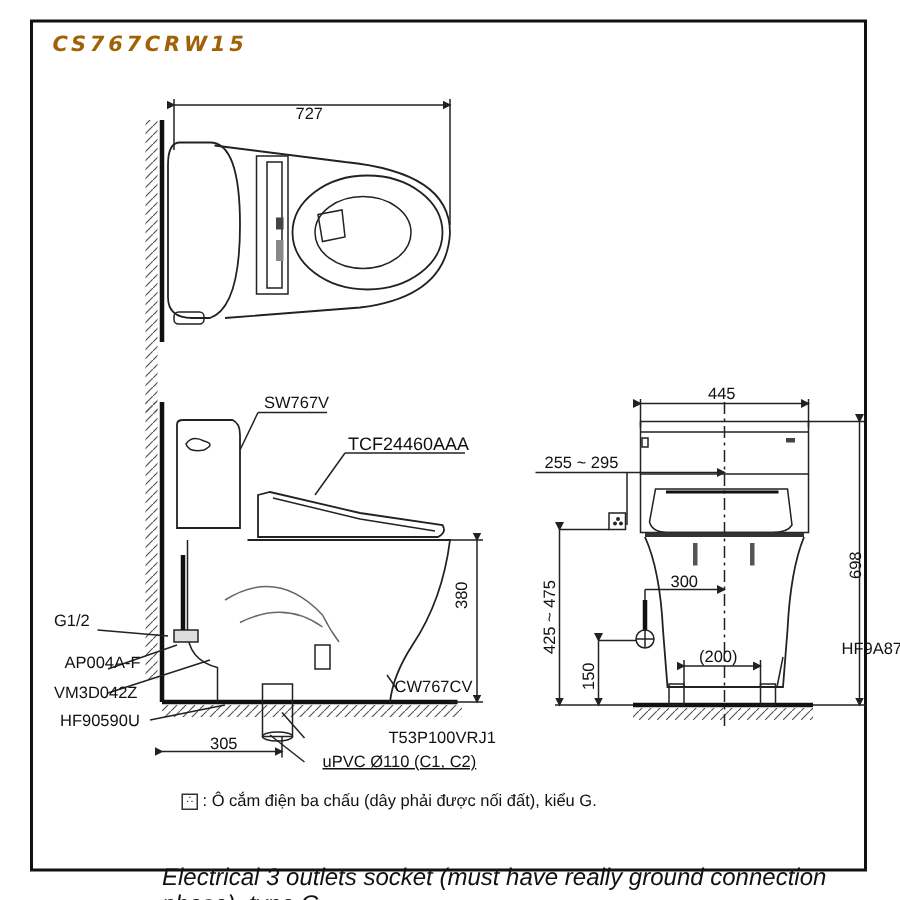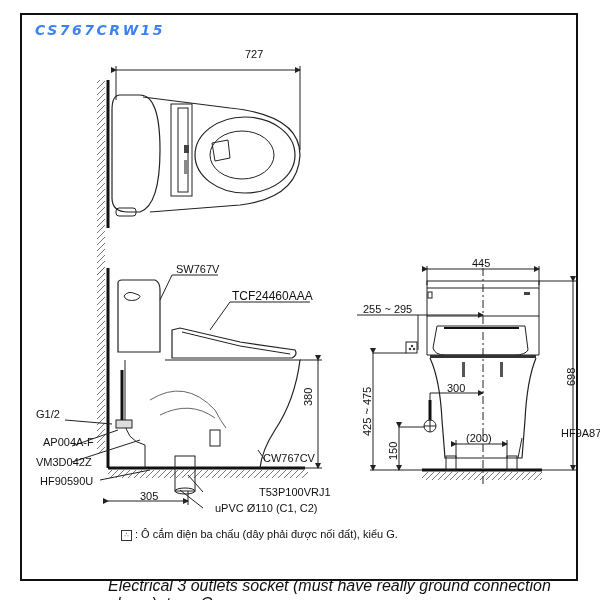--- a/index.html
+++ b/index.html
@@ -1,18 +1,18 @@
 <!DOCTYPE html>
 <html><head>
 <meta charset="utf-8">
 <style>
   html,body{margin:0;padding:0;background:#ffffff;}
   body{width:600px;height:600px;position:relative;overflow:hidden;font-family:"Liberation Sans",sans-serif;}
   .frame{position:absolute;left:20px;top:13px;width:558px;height:568px;border:2px solid #111;box-sizing:border-box;}
-  .title{position:absolute;left:35px;top:22px;font-family:"DejaVu Sans",sans-serif;font-weight:bold;font-style:italic;font-size:14px;letter-spacing:2.5px;color:#3b82f6;}
+  .title{position:absolute;left:35px;top:22px;font-family:"DejaVu Sans",sans-serif;font-weight:bold;font-style:italic;font-size:14px;letter-spacing:2.5px;color:#a16207;}
   svg{position:absolute;left:0;top:0;}
   .lbl{position:absolute;font-size:11px;color:#111;white-space:nowrap;line-height:12px;}
   .note1{position:absolute;left:121px;top:528px;font-size:11px;color:#111;}
   .note2{position:absolute;left:108px;top:543px;font-size:16px;font-style:italic;color:#111;margin-top:34px;}
   .sock{display:inline-block;width:9px;height:9px;border:1px solid #333;font-size:7px;line-height:7px;text-align:center;vertical-align:middle;margin-right:3px;}
 </style>
 </head>
 <body>
 
 <div class="frame"></div>
@@ -156,31 +156,31 @@
     <line x1="507" y1="440" x2="507" y2="458"></line>
 
     <line x1="522" y1="438" x2="518" y2="458"></line>
 
     <line x1="573" y1="281" x2="573" y2="470" marker-start="url(#arr)" marker-end="url(#arr)"></line>
     <line x1="539" y1="281" x2="577" y2="281"></line>
     <line x1="542" y1="470" x2="577" y2="470"></line>
   </g>
 </svg>
 
-<div class="lbl" style="left:197px;top:48px;margin-left:48px;">727</div>
+<div class="lbl" style="left:197px;top:70px;">727</div>
 
 <div class="lbl" style="left:176px;top:263px;">SW767V</div>
 <div class="lbl" style="left:232px;top:290px;font-size:12px;">TCF24460AAA</div>
 <div class="lbl" style="left:36px;top:408px;">G1/2</div>
 <div class="lbl" style="left:43px;top:436px;">AP004A-F</div>
 <div class="lbl" style="left:36px;top:456px;">VM3D042Z</div>
 <div class="lbl" style="left:40px;top:475px;">HF90590U</div>
 <div class="lbl" style="left:263px;top:452px;">CW767CV</div>
 <div class="lbl" style="left:215px;top:486px;margin-left:44px;">T53P100VRJ1</div>
-<div class="lbl" style="left:215px;top:502px;">uPVC Ø110 (C1, C2)</div>
+<div class="lbl" style="left:215px;top:502px;text-decoration:underline;">uPVC Ø110 (C1, C2)</div>
 <div class="lbl" style="left:302px;top:406px;transform:rotate(-90deg);transform-origin:left top;">380</div>
 <div class="lbl" style="left:140px;top:490px;">305</div>
 
 <div class="lbl" style="left:472px;top:257px;">445</div>
 <div class="lbl" style="left:363px;top:303px;">255 ~ 295</div>
 <div class="lbl" style="left:565px;top:386px;transform:rotate(-90deg);transform-origin:left top;">698</div>
 <div class="lbl" style="left:361px;top:436px;transform:rotate(-90deg);transform-origin:left top;">425 ~ 475</div>
 <div class="lbl" style="left:447px;top:382px;">300</div>
 <div class="lbl" style="left:466px;top:432px;">(200)</div>
 <div class="lbl" style="left:387px;top:460px;transform:rotate(-90deg);transform-origin:left top;">150</div>

